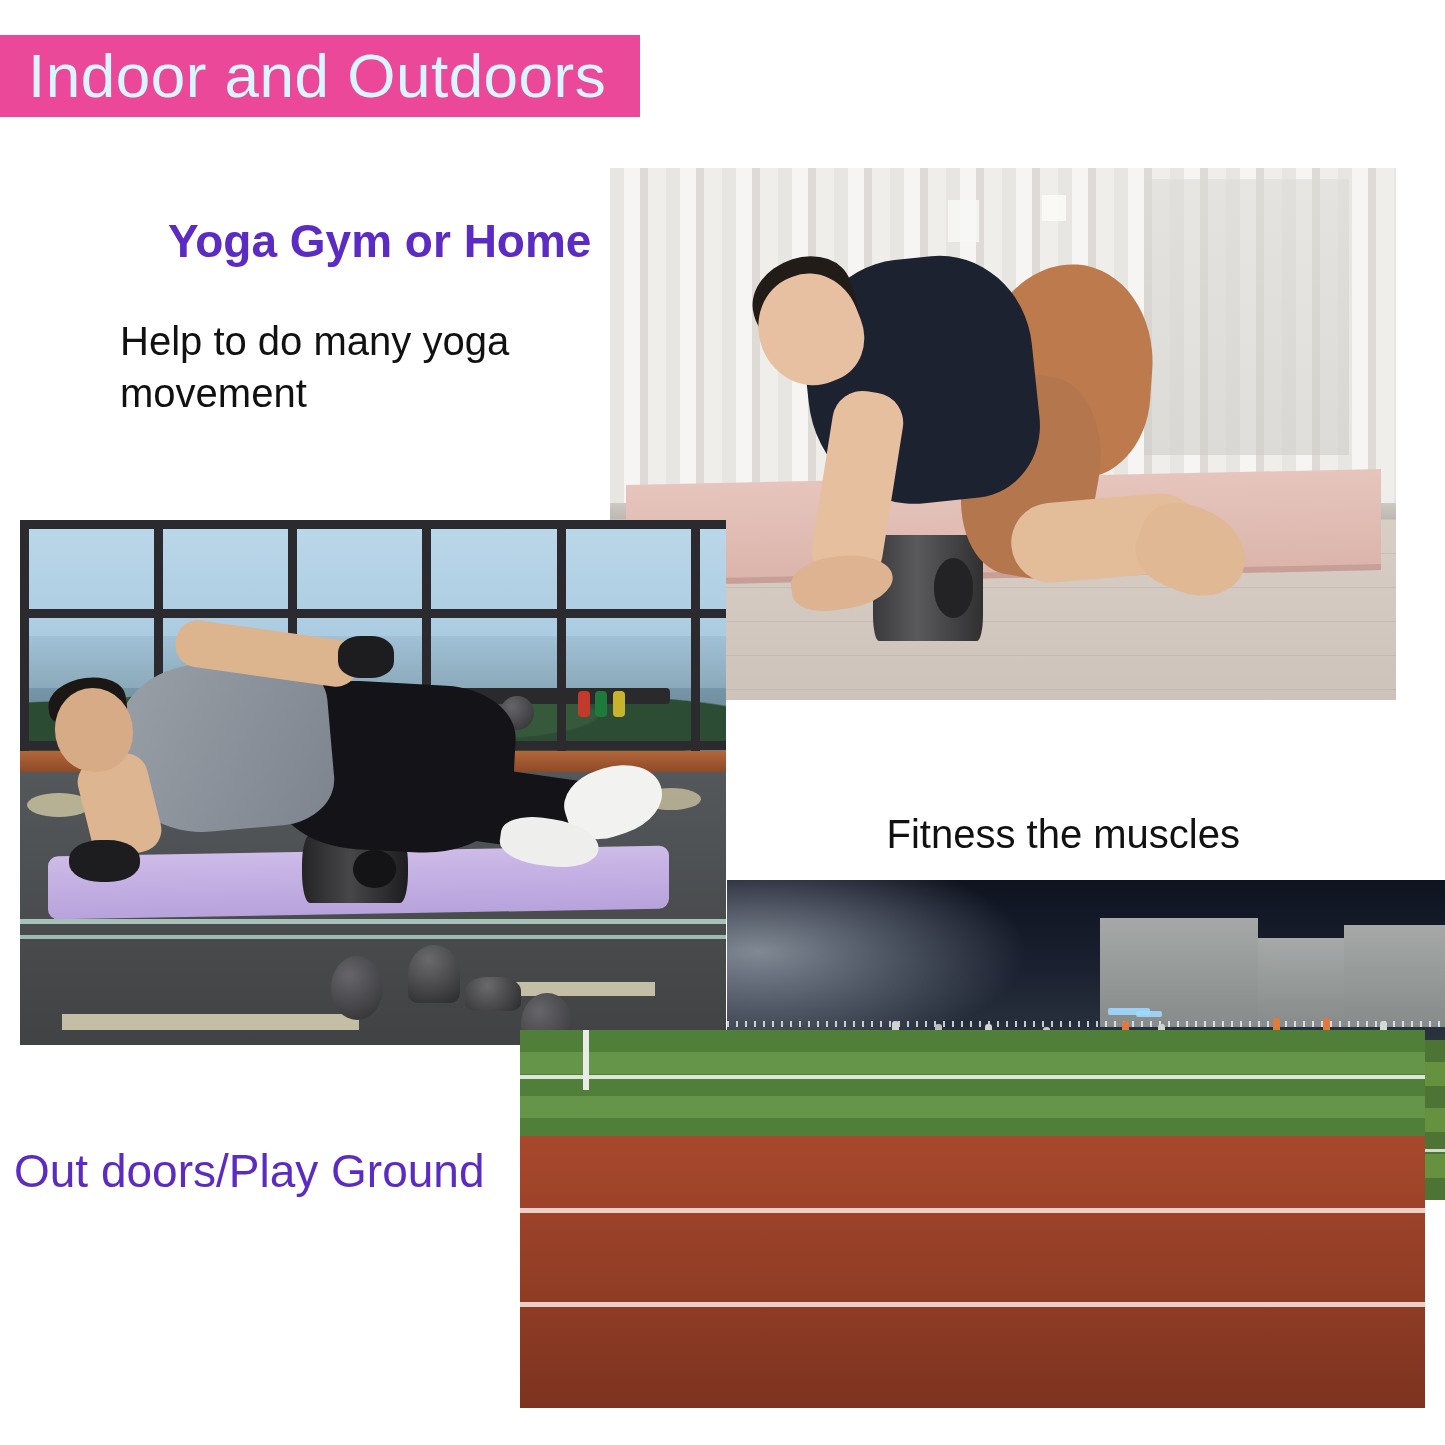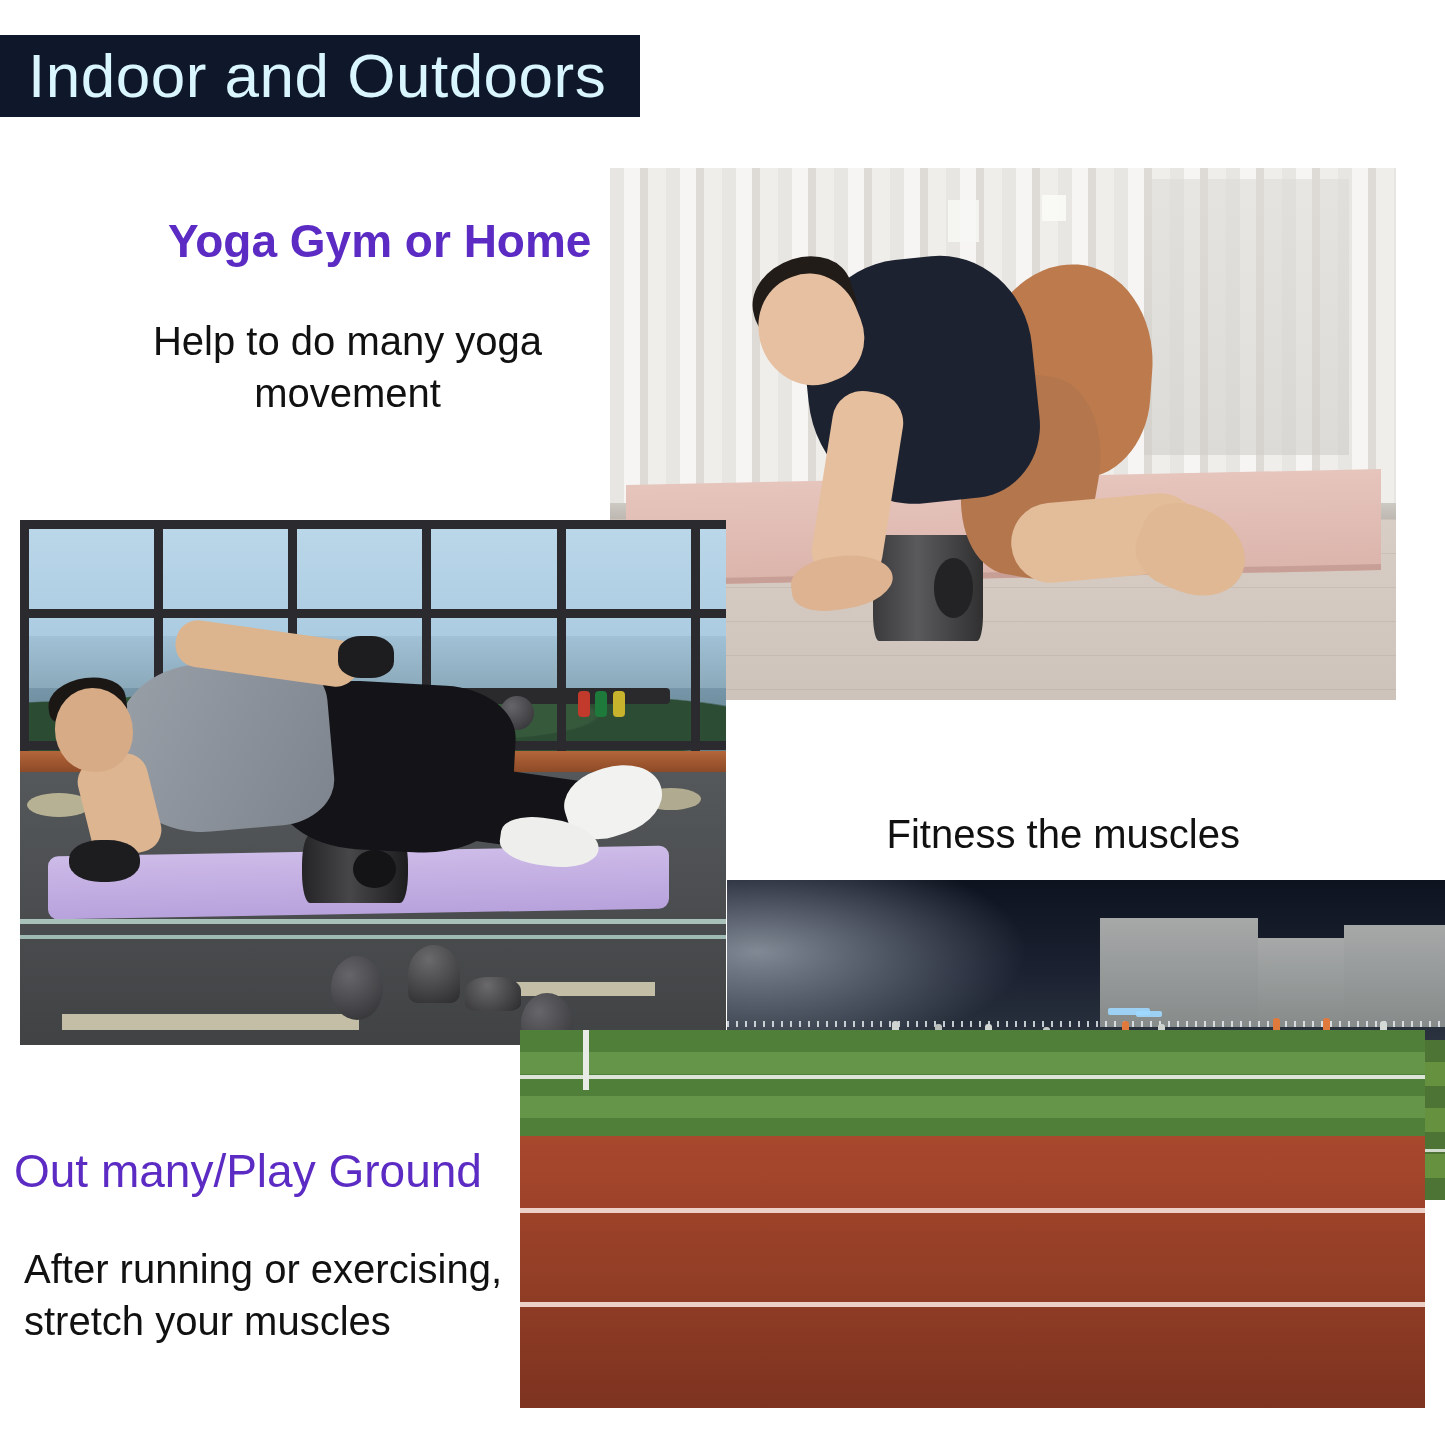--- a/index.html
+++ b/index.html
@@ -3,30 +3,30 @@
 <meta charset="utf-8">
 <style>
   html,body{margin:0;padding:0;background:#ffffff;}
   body{width:1445px;height:1445px;position:relative;overflow:hidden;
        font-family:"Liberation Sans","DejaVu Sans",sans-serif;background:#fff;}
 
   .canvas{position:absolute;inset:0;background:#ffffff;}
 
   
   .banner{position:absolute;left:0;top:35px;width:640px;height:82px;
-          background:#0f172a;display:flex;align-items:center;}
+          background:#ec4899;display:flex;align-items:center;}
   .banner-text{padding-left:28px;font-size:62px;line-height:62px;color:#D9F6FF;
                letter-spacing:0.5px;white-space:nowrap;}
 
   
   .cap-title{position:absolute;color:#5B2BC4;font-size:46px;line-height:52px;white-space:nowrap;}
   .cap-body{position:absolute;color:#111111;font-size:40px;line-height:52px;}
 
   #t-yoga{left:168px;top:215px;font-weight:bold;}
-  #b-yoga{left:120px;top:315px;width:455px;text-align:center;}
+  #b-yoga{left:120px;top:315px;width:455px;text-align:left;}
 
   #t-fitness{left:723px;top:748px;}
   #b-fitness{left:760px;top:808px;width:480px;text-align:right;}
 
   #t-outdoor{left:14px;top:1145px;}
   #b-outdoor{left:24px;top:1243px;width:500px;text-align:left;}
 
   
   .photo{position:absolute;overflow:hidden;background:#cfcfcf;}
 
@@ -265,22 +265,21 @@
     <div class="nf-person" style="left:29%;top:45%;height:24px;background:#b9bdba;"></div>
     <div class="nf-person" style="left:36%;top:45%;height:26px;background:#d2d6d3;"></div>
     <div class="nf-person" style="left:44%;top:46%;height:25px;background:#c6cac7;"></div>
     <div class="nf-person" style="left:55%;top:44%;height:28px;background:#e07a3c;"></div>
     <div class="nf-person" style="left:60%;top:45%;height:26px;background:#cfd3d0;"></div>
     <div class="nf-person" style="left:76%;top:43%;height:28px;background:#e07a3c;"></div>
     <div class="nf-person" style="left:83%;top:43%;height:27px;background:#e07a3c;"></div>
     <div class="nf-person" style="left:91%;top:44%;height:25px;background:#d6dad7;"></div>
   </div>
 
-  <div class="cap-title" id="t-outdoor">Out many/Play Ground</div>
-  <div class="cap-body" id="b-outdoor">After running or exercising, stretch your muscles</div>
+  <div class="cap-title" id="t-outdoor">Out doors/Play Ground</div>
 
   <div class="photo" id="ph-track">
     <div class="tk-grass"></div>
     <div class="tk-grassline"></div>
     <div class="tk-post"></div>
     <div class="tk-track"></div>
     <div class="tk-lane" style="top:47%;"></div>
     <div class="tk-lane" style="top:72%;"></div>
 
     <div class="tk-kid">

